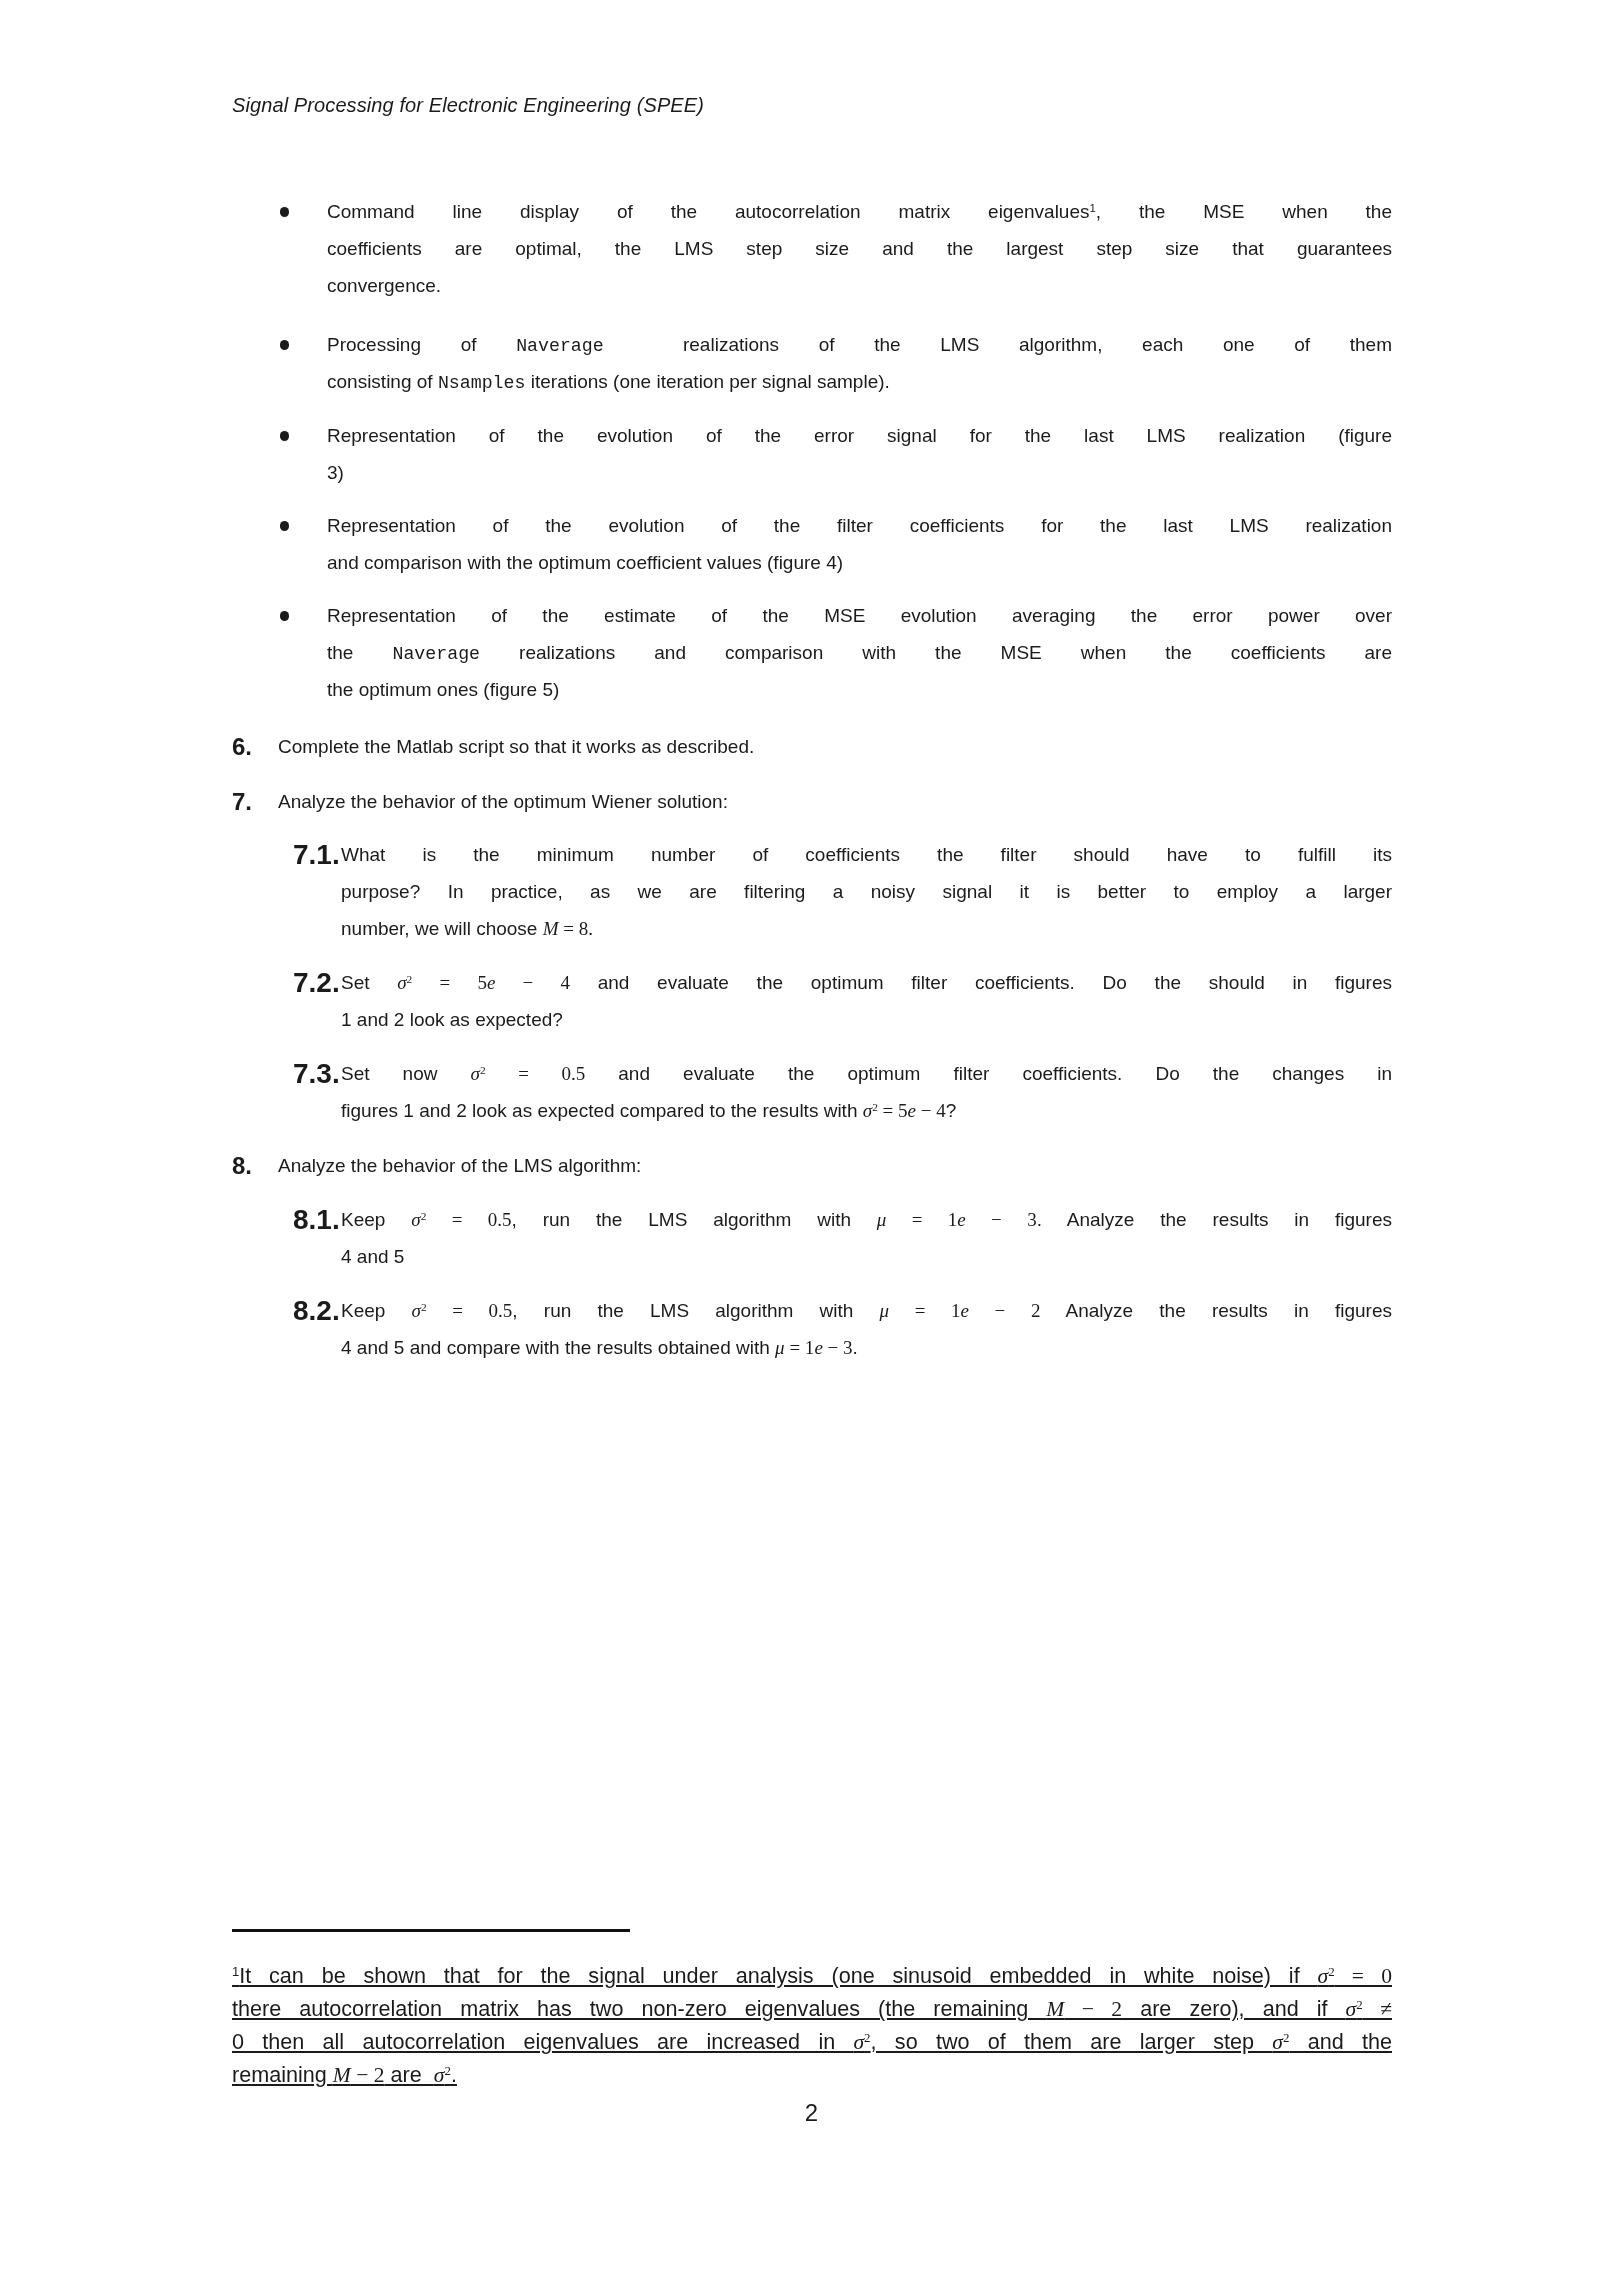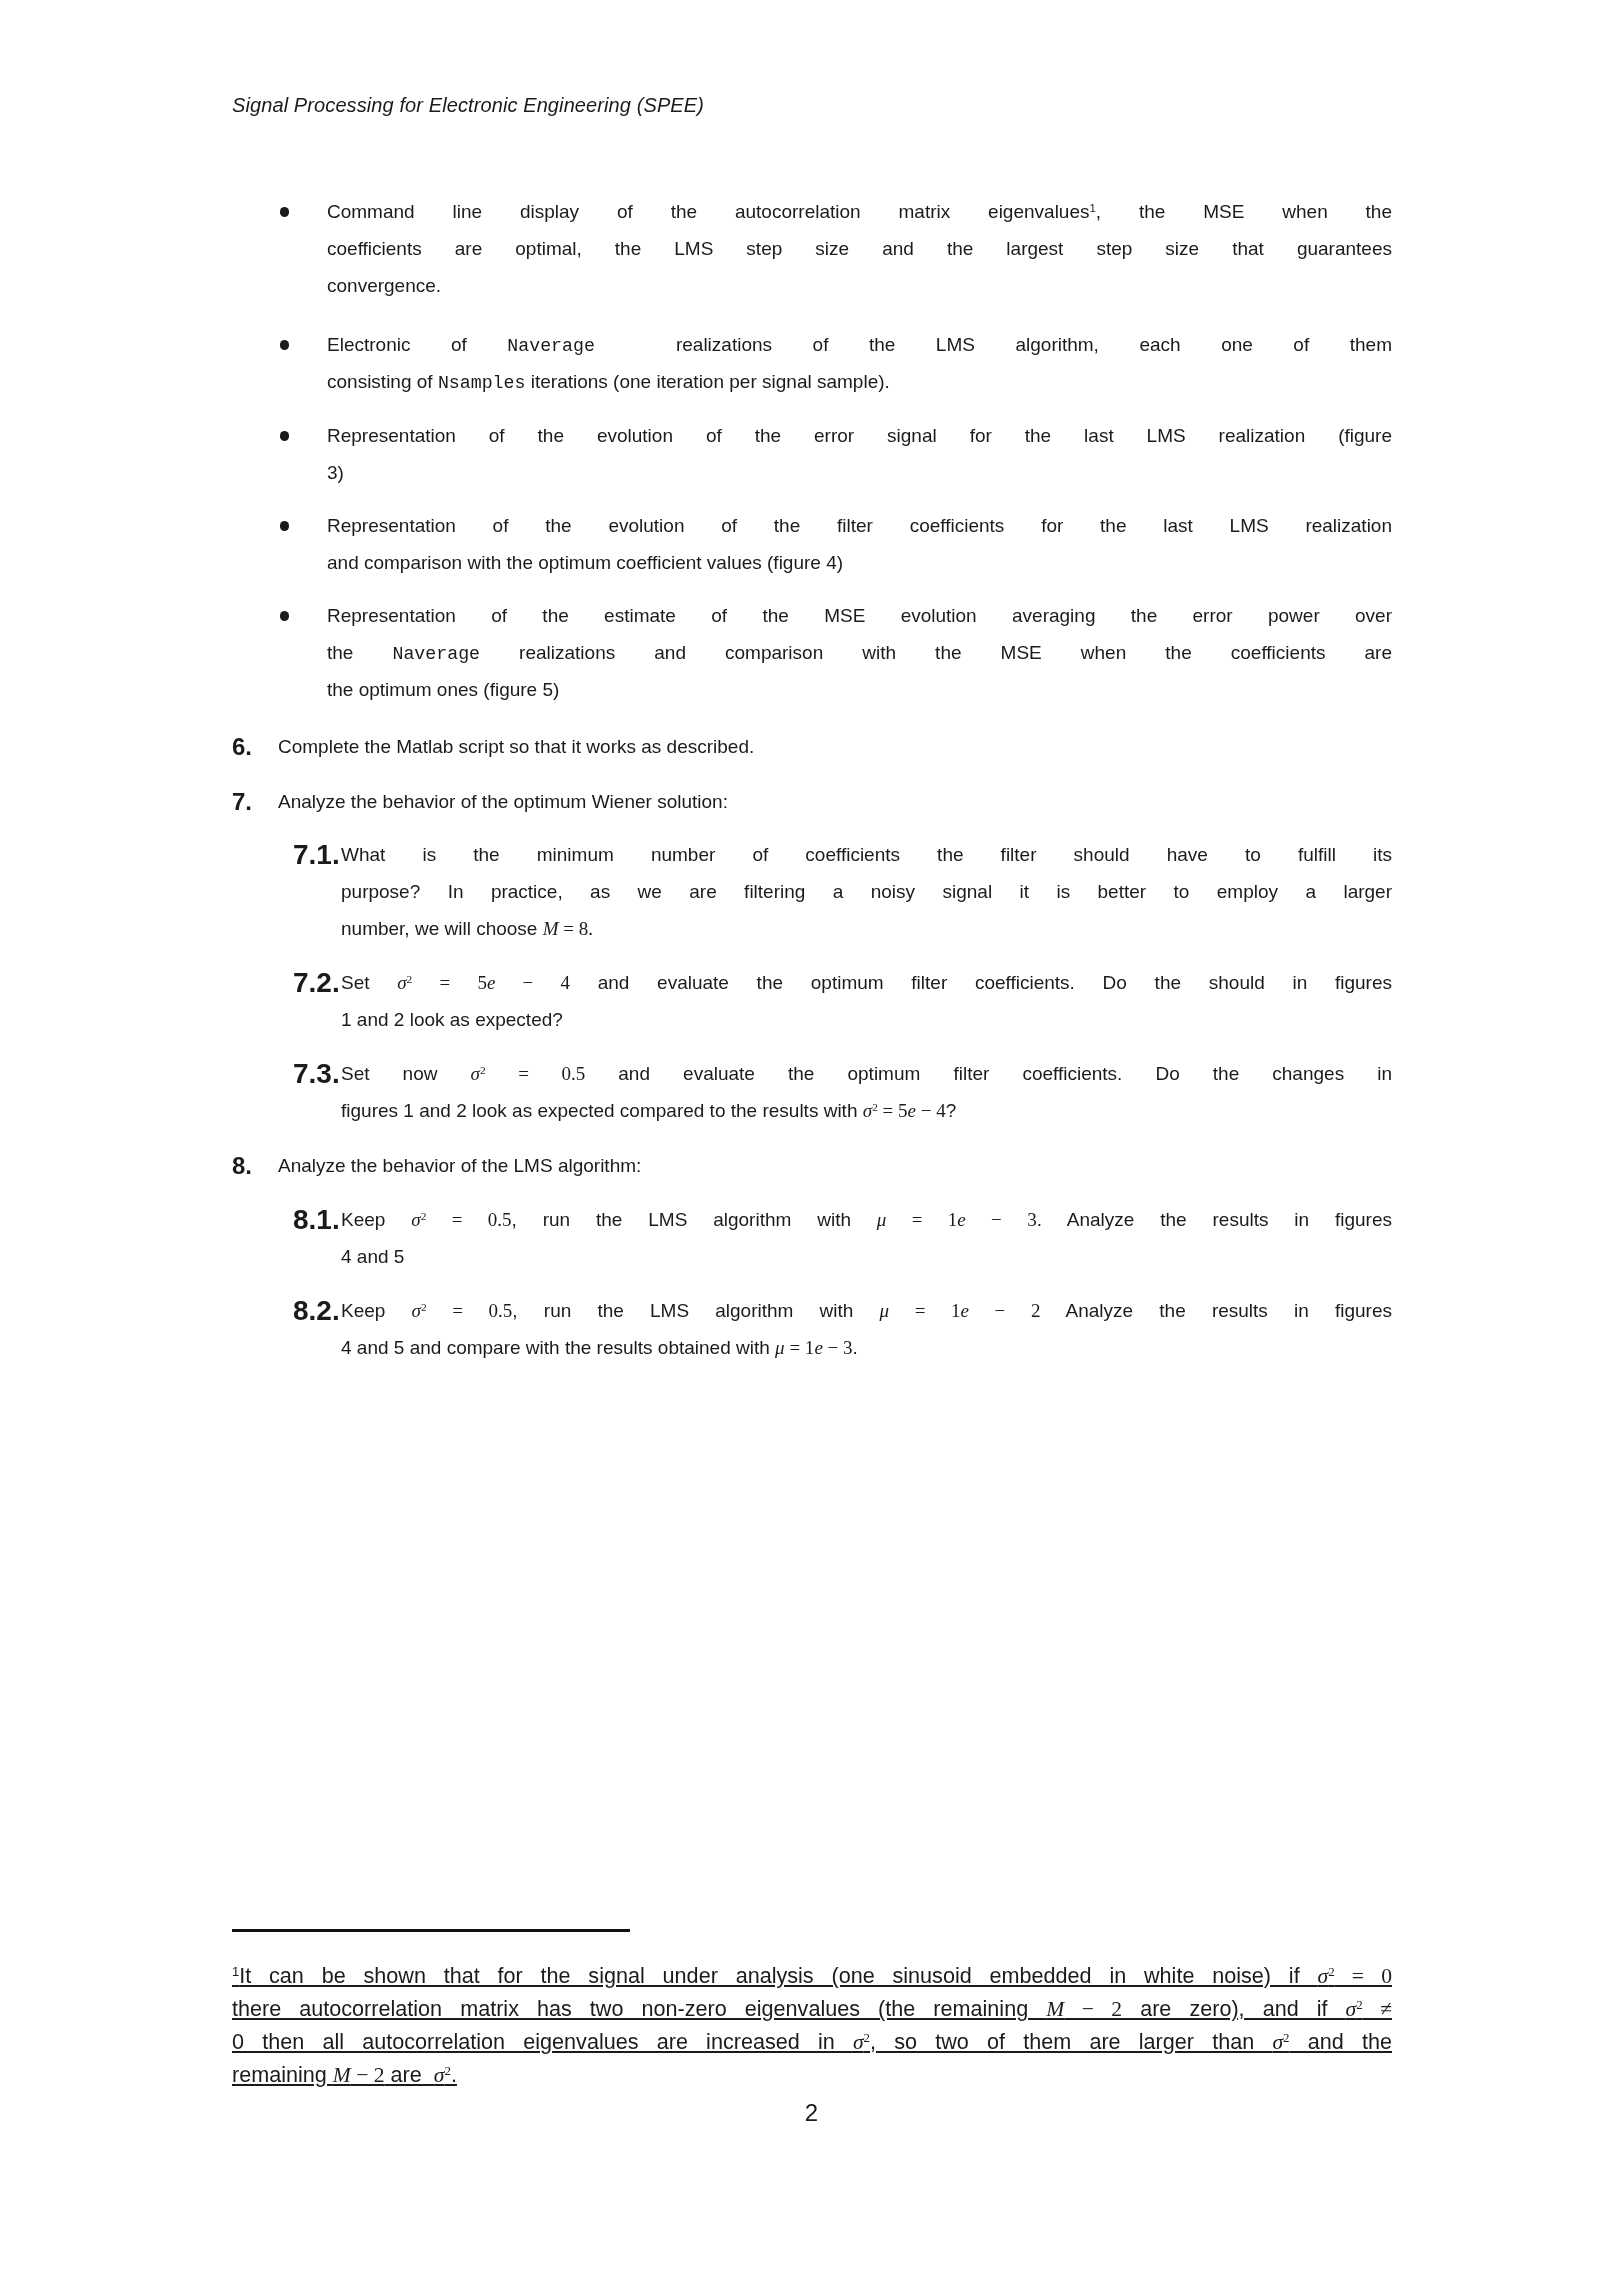--- a/index.html
+++ b/index.html
@@ -53,21 +53,21 @@
   <div class="doc-header">Signal Processing for Electronic Engineering (SPEE)</div>
   <div>
       <div class="para bullet" style="top: 193px;">
         <span class="dot"></span>
         <div class="line just"><span>Command line display of the autocorrelation matrix eigenvalues</span><span class="r-sup">1</span><span>, the MSE when the</span></div>
         <div class="line just"><span>coefficients are optimal, the LMS step size and the largest step size that guarantees</span></div>
         <div class="line"><span>convergence.</span></div>
       </div>
       <div class="para bullet" style="top: 326px;">
         <span class="dot"></span>
-        <div class="line just"><span>Electronic of </span><span class="r-mono">Naverage</span><span>&nbsp; realizations of the LMS algorithm, each one of them</span></div>
+        <div class="line just"><span>Processing of </span><span class="r-mono">Naverage</span><span>&nbsp; realizations of the LMS algorithm, each one of them</span></div>
         <div class="line"><span>consisting of </span><span class="r-mono">Nsamples</span><span> iterations (one iteration per signal sample).</span></div>
       </div>
       <div class="para bullet" style="top: 417px;">
         <span class="dot"></span>
         <div class="line just"><span>Representation of the evolution of the error signal for the last LMS realization (figure</span></div>
         <div class="line"><span>3)</span></div>
       </div>
       <div class="para bullet" style="top: 507px;">
         <span class="dot"></span>
         <div class="line just"><span>Representation of the evolution of the filter coefficients for the last LMS realization</span></div>
@@ -115,18 +115,18 @@
       <div class="para sub" style="top: 1292px;">
         <span class="plabel">8.2.</span>
         <div class="line just"><span>Keep </span><span class="r-mi">σ</span><span class="r-msup">2</span><span class="r-mr"> = 0.5</span><span>, run the LMS algorithm with </span><span class="r-mi">μ</span><span class="r-mr"> = 1</span><span class="r-mi">e</span><span class="r-mr"> − 2</span><span> Analyze the results in figures</span></div>
         <div class="line"><span>4 and 5 and compare with the results obtained with </span><span class="r-mi">μ</span><span class="r-mr"> = 1</span><span class="r-mi">e</span><span class="r-mr"> − 3</span><span>.</span></div>
       </div>
     </div>
   <div class="footnote-separator"></div>
   <div class="footnote">
       <div class="fline just"><span class="r-sup">1</span><span>It can be shown that for the signal under analysis (one sinusoid embedded in white noise) if </span><span class="r-mi">σ</span><span class="r-msup">2</span><span class="r-mr"> = 0</span></div>
       <div class="fline just"><span>there autocorrelation matrix has two non-zero eigenvalues (the remaining </span><span class="r-mi">M</span><span class="r-mr"> − 2</span><span> are zero), and if </span><span class="r-mi">σ</span><span class="r-msup">2</span><span class="r-mr"> ≠</span></div>
-      <div class="fline just"><span>0 then all autocorrelation eigenvalues are increased in </span><span class="r-mi">σ</span><span class="r-msup">2</span><span>, so two of them are larger than </span><span class="r-mi">σ</span><span class="r-msup">2</span><span> and the</span></div>
+      <div class="fline just"><span>0 then all autocorrelation eigenvalues are increased in </span><span class="r-mi">σ</span><span class="r-msup">2</span><span>, so two of them are larger step </span><span class="r-mi">σ</span><span class="r-msup">2</span><span> and the</span></div>
       <div class="fline"><span>remaining </span><span class="r-mi">M</span><span class="r-mr"> − 2</span><span> are &nbsp;</span><span class="r-mi">σ</span><span class="r-msup">2</span><span>.</span></div>
     </div>
   <div class="page-number">2</div>
 </div>
 
 
 </body></html>

